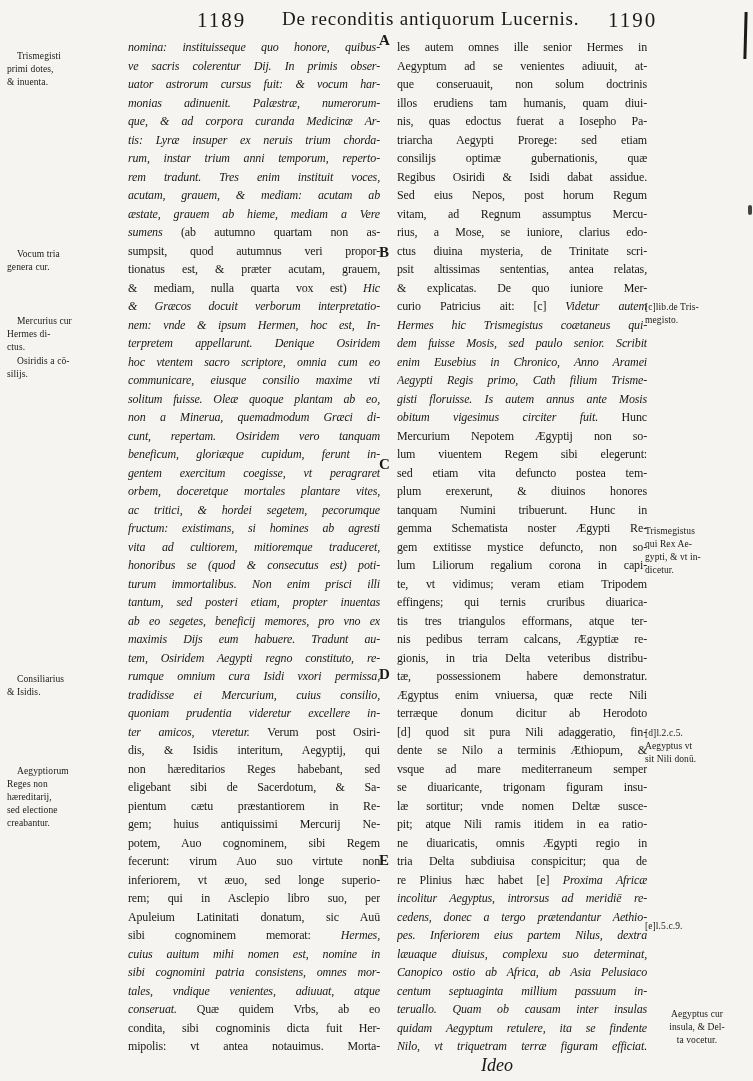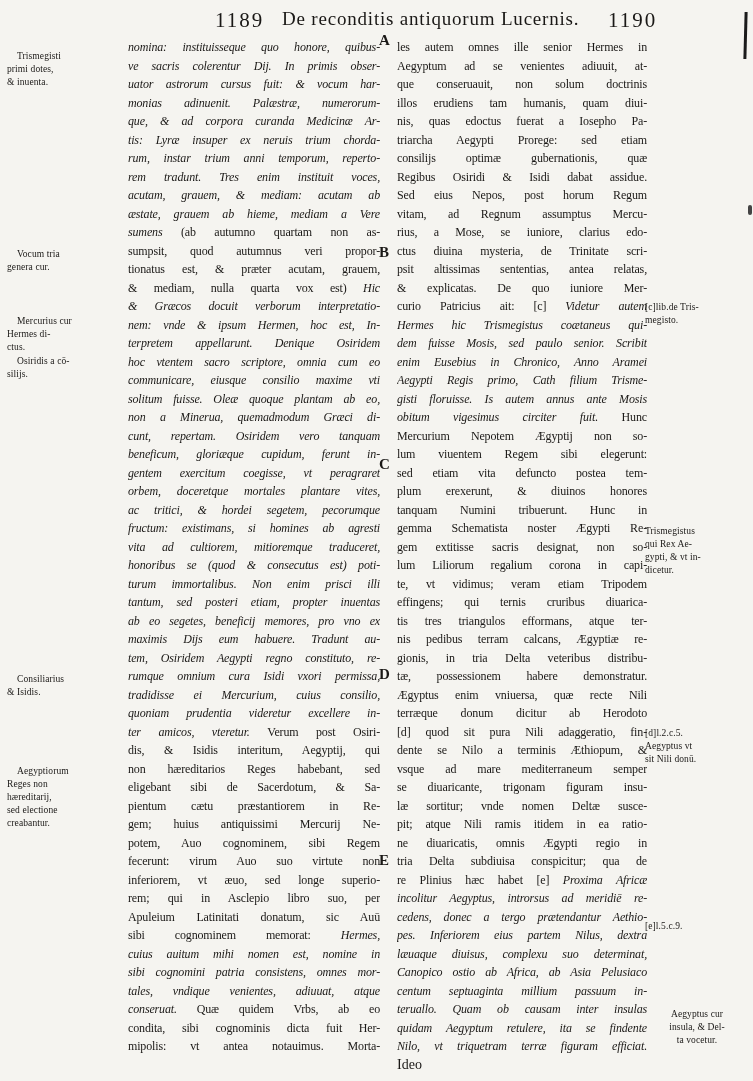--- a/index.html
+++ b/index.html
@@ -5,37 +5,37 @@
   :root { --paper:#f5f4f0; --ink:#1a1816; }
   html,body { margin:0; padding:0; background:#e8e6e2; }
   .page {
     position:relative; width:753px; height:1081px;
     background:var(--paper); color:var(--ink);
     font-family:"Liberation Serif", serif; overflow:hidden;
   }
   
   .hdr span { position:absolute; top:8px; }
   .pgnum { font-size:21px; letter-spacing:2px; }
-  .pgnum.l { left:215px; }
+  .pgnum.l { left:197px; }
   .pgnum.r { left:608px; }
   .htitle { left:282px; width:300px; text-align:left; font-size:19px; letter-spacing:.8px; }
   
   .col { position:absolute; top:38px; }
   .col.left  { left:128px; width:252px; }
   .col.right { left:397px; width:250px; }
   .tline {
     height:18.5px; line-height:18.5px; font-size:12px;
     letter-spacing:-0.15px;
     text-align:justify; text-align-last:justify;
     overflow:hidden; white-space:nowrap;
   }
   .tline .it { font-style:italic; }
   .catchword {
     position:absolute; top:1017.5px; left:0; width:200px;
-    text-align:left; font-size:14px; line-height:18.5px;
+    text-align:center; font-style:italic; font-size:18px; line-height:18.5px;
   }
   
   .margin { position:absolute; top:0; height:869px; }
   .margin.l { left:5px;  width:120px; }
   .margin.r { left:645px; width:104px; }
   .mnote { position:absolute; left:0; width:100%; font-size:9.5px; line-height:13px; letter-spacing:.1px; }
   .margin.l .mnote { text-align:left; padding-left:2px; }
   .margin.l .mnote > div:first-child { padding-left:10px; }
   
   .gutter { position:absolute; left:379px; top:0; width:18px; height:1081px; }
@@ -175,21 +175,21 @@
       <div class="tline"><span class="it">enim Eusebius in Chronico, Anno Aramei</span></div>
       <div class="tline"><span class="it">Aegypti Regis primo, Cath filium Trisme-</span></div>
       <div class="tline"><span class="it">gisti floruisse. Is autem annus ante Mosis</span></div>
       <div class="tline"><span class="it">obitum vigesimus circiter fuit. </span><span class="ro">Hunc</span></div>
       <div class="tline"><span class="ro">Mercurium Nepotem Ægyptij non so-</span></div>
       <div class="tline"><span class="ro">lum viuentem Regem sibi elegerunt:</span></div>
       <div class="tline"><span class="ro">sed etiam vita defuncto postea tem-</span></div>
       <div class="tline"><span class="ro">plum erexerunt, &amp; diuinos honores</span></div>
       <div class="tline"><span class="ro">tanquam Numini tribuerunt. Hunc in</span></div>
       <div class="tline"><span class="ro">gemma Schematista noster Ægypti Re-</span></div>
-      <div class="tline"><span class="ro">gem extitisse sacris designat, non so-</span></div>
+      <div class="tline"><span class="ro">gem extitisse mystice defuncto, non so-</span></div>
       <div class="tline"><span class="ro">lum Liliorum regalium corona in capi-</span></div>
       <div class="tline"><span class="ro">te, vt vidimus; veram etiam Tripodem</span></div>
       <div class="tline"><span class="ro">effingens; qui ternis cruribus diuarica-</span></div>
       <div class="tline"><span class="ro">tis tres triangulos efformans, atque ter-</span></div>
       <div class="tline"><span class="ro">nis pedibus terram calcans, Ægyptiæ re-</span></div>
       <div class="tline"><span class="ro">gionis, in tria Delta veteribus distribu-</span></div>
       <div class="tline"><span class="ro">tæ, possessionem habere demonstratur.</span></div>
       <div class="tline"><span class="ro">Ægyptus enim vniuersa, quæ recte Nili</span></div>
       <div class="tline"><span class="ro">terræque donum dicitur ab Herodoto</span></div>
       <div class="tline"><span class="ro">[d] quod sit pura Nili adaggeratio, fin-</span></div>

